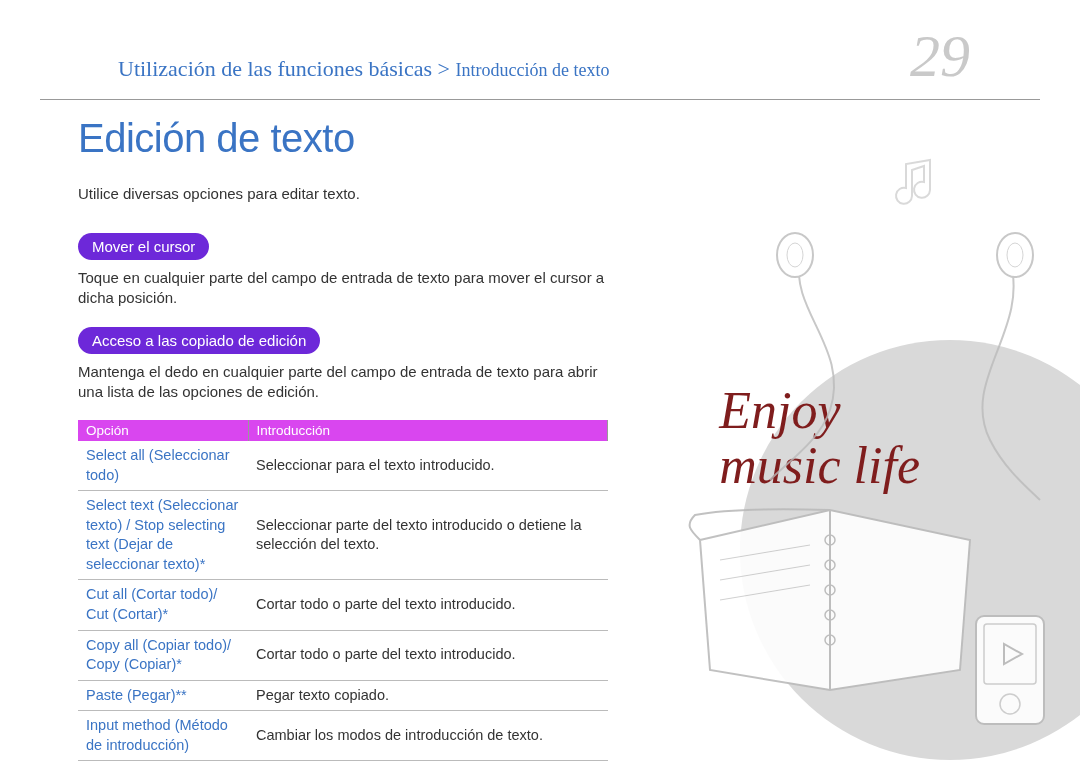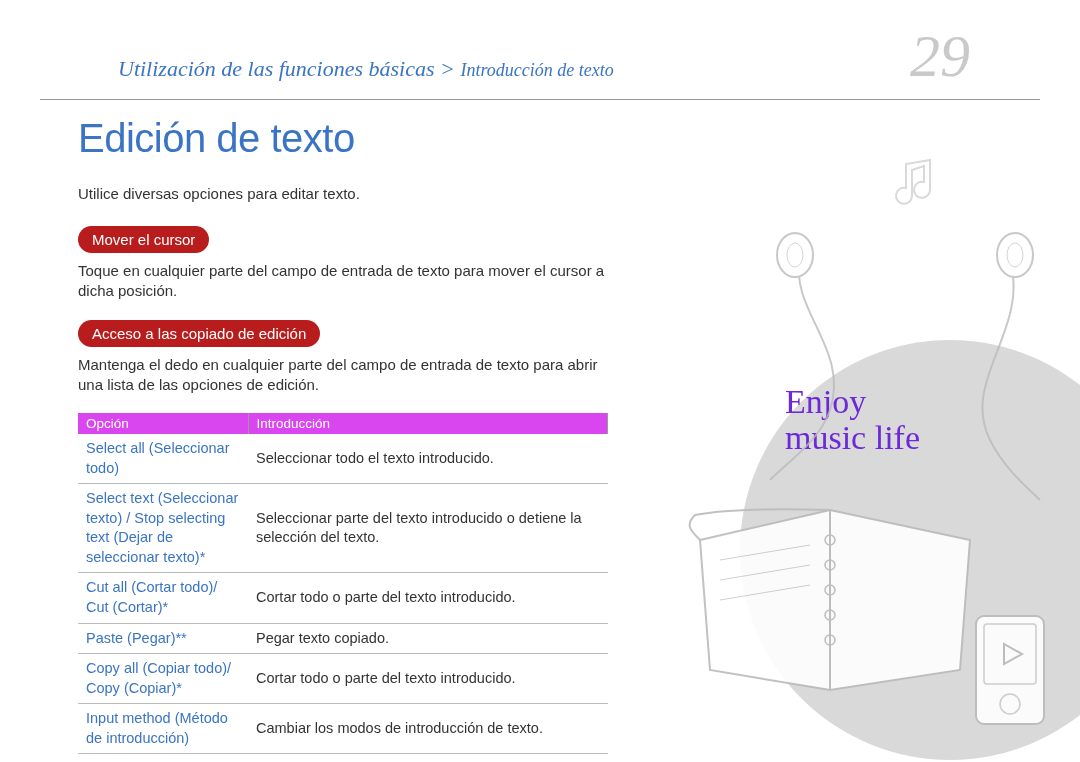--- a/index.html
+++ b/index.html
@@ -15,21 +15,20 @@
   .header {
     padding: 22px 70px 8px 78px;
     display: flex;
     justify-content: space-between;
     align-items: baseline;
     border-bottom: 1px solid #999;
     margin: 0 40px 0 40px;
   }
   .breadcrumb {
     font-family: Georgia, 'Times New Roman', serif;
-    font-style: italic;
     color: #3a74c4;
     font-size: 22px;
   }
   .breadcrumb .sub {
     font-size: 18px;
   }
   .page-num {
     font-family: Georgia, 'Times New Roman', serif;
     font-style: italic;
     font-size: 60px;
@@ -43,25 +42,25 @@
   h1 {
     font-family: Arial, Helvetica, sans-serif;
     font-weight: 300;
     color: #3a74c4;
     font-size: 40px;
     margin: 6px 0 24px 0;
     letter-spacing: -0.5px;
   }
   .intro {
     font-size: 15px;
-    margin-bottom: 24px;
+    margin-bottom: 31px;
   }
   .pill {
     display: inline-block;
-    background: #b91c1c;
+    background: #6d28d9;
     color: #fff;
     border-radius: 14px;
     padding: 5px 14px 5px 14px;
     font-size: 15px;
     margin-bottom: 8px;
   }
   .para {
     font-size: 15px;
     line-height: 1.35;
     margin-bottom: 18px;
@@ -112,22 +111,23 @@
     border-radius: 50%;
     background: #d9d9d9;
     right: -80px;
     top: 220px;
   }
   .enjoy {
     position: absolute;
     right: 160px;
     top: 264px;
     font-family: Georgia, 'Times New Roman', serif;
-    color: #6d28d9;
-    font-size: 34px;
+    font-style: italic;
+    color: #7f1d1d;
+    font-size: 52px;
     text-align: left;
     line-height: 1.05;
   }
   .note-icon {
     position: absolute;
     right: 130px;
     top: 32px;
     width: 60px;
     height: 60px;
     opacity: 0.55;
@@ -181,37 +181,37 @@
   <table>
     <thead>
       <tr>
         <th>Opción</th>
         <th>Introducción</th>
       </tr>
     </thead>
     <tbody>
       <tr>
         <td class="opt">Select all (Seleccionar todo)</td>
-        <td>Seleccionar todo el texto introducido.</td>
+        <td>Seleccionar para el texto introducido.</td>
       </tr>
       <tr>
         <td class="opt">Select text (Seleccionar texto) / Stop selecting text (Dejar de seleccionar texto)*</td>
         <td>Seleccionar parte del texto introducido o detiene la selección del texto.</td>
       </tr>
       <tr>
         <td class="opt">Cut all (Cortar todo)/ Cut (Cortar)*</td>
         <td>Cortar todo o parte del texto introducido.</td>
       </tr>
       <tr>
+        <td class="opt">Copy all (Copiar todo)/ Copy (Copiar)*</td>
+        <td>Cortar todo o parte del texto introducido.</td>
+      </tr>
+      <tr>
         <td class="opt">Paste (Pegar)**</td>
         <td>Pegar texto copiado.</td>
-      </tr>
-      <tr>
-        <td class="opt">Copy all (Copiar todo)/ Copy (Copiar)*</td>
-        <td>Cortar todo o parte del texto introducido.</td>
       </tr>
       <tr>
         <td class="opt">Input method (Método de introducción)</td>
         <td>Cambiar los modos de introducción de texto.</td>
       </tr>
     </tbody>
   </table>
 
 </div>
 

